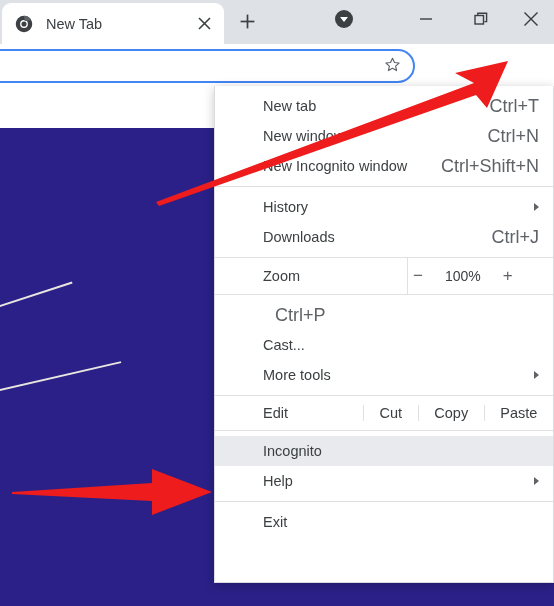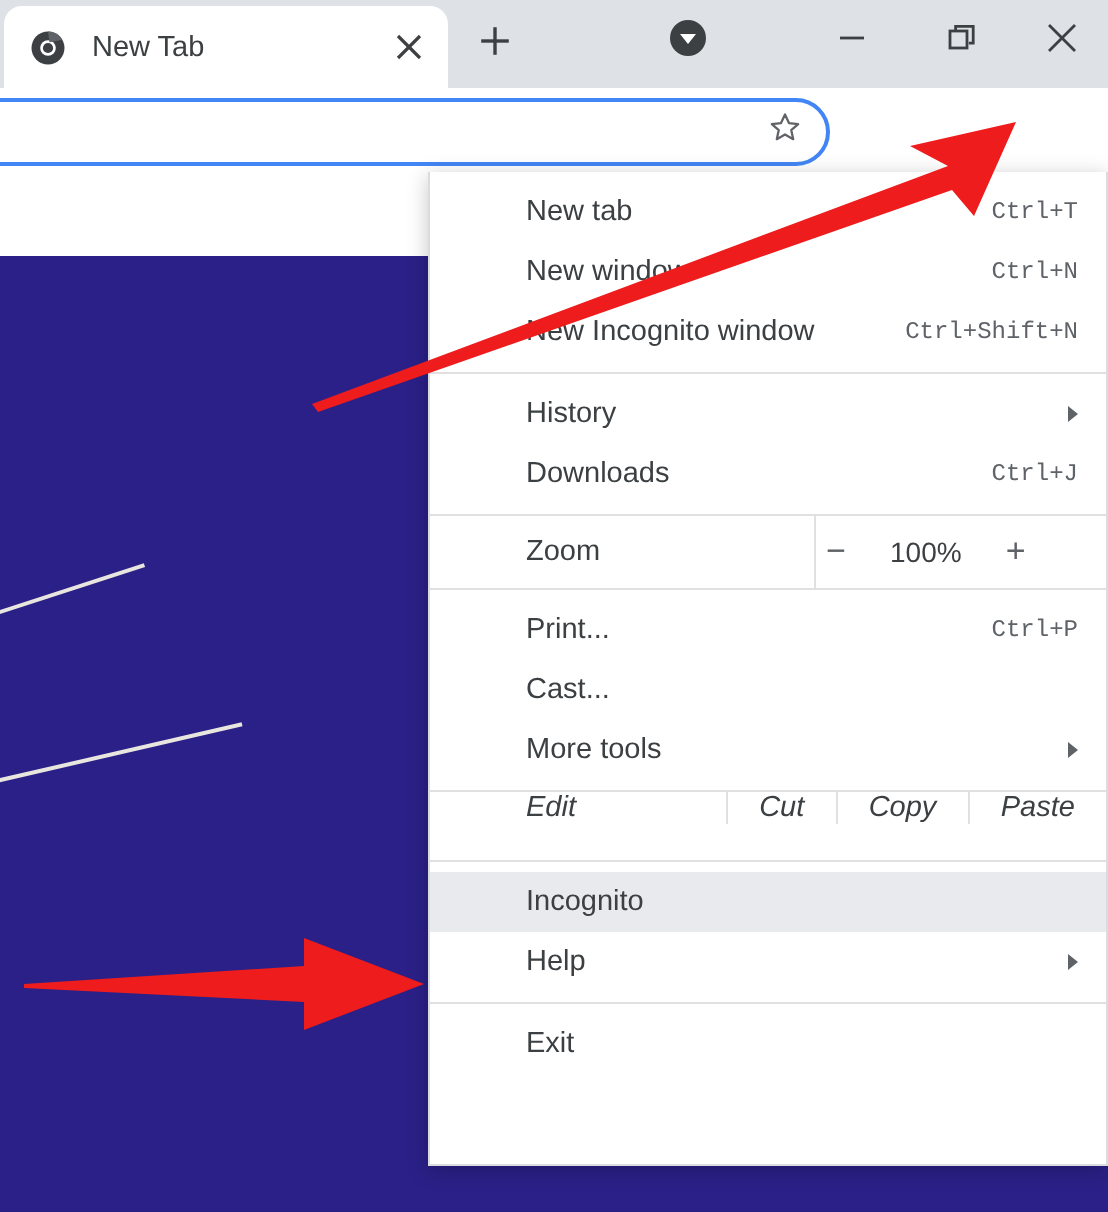--- a/index.html
+++ b/index.html
@@ -155,23 +155,22 @@
     position: relative;
     height: 30px;
     display: flex; align-items: center;
     padding: 0 14px 0 48px;
     white-space: nowrap;
   }
   .mi.highlight { background: #e8eaed; }
   .mi .label { flex: 1 1 auto; }
   .mi .accel {
     color: #5f6368;
-    font-size: 12px;
+    font-size: 18px;
     margin-left: 12px;
-    font-family: Liberation Mono, monospace;
   }
   .mi .caret {
     width: 0; height: 0;
     border-left: 5px solid #5f6368;
     border-top: 4px solid transparent;
     border-bottom: 4px solid transparent;
     margin-left: 12px;
   }
   .sep {
     height: 1px;
@@ -207,25 +206,24 @@
   }
   .zoomrow .zval { font-size: 14px; color: #3c4043; }
   .zoomrow .zfull {
     flex: 0 0 74px;
     display: flex; align-items: center; justify-content: center;
     border-left: 1px solid #e0e0e0;
   }
 
   
   .editrow {
-    display: flex; align-items: flex-start;
+    display: flex; align-items: center;
     height: 36px;
     border-top: 1px solid #e0e0e0;
     border-bottom: 1px solid #e0e0e0;
-    font-style: italic;
   }
   .editrow .el {
     flex: 0 0 148px;
     display: flex; align-items: center;
     padding-left: 48px;
   }
   .editrow .eb {
     flex: 1 1 auto;
     display: flex; align-items: center; justify-content: center;
     border-left: 1px solid #e0e0e0;
@@ -391,21 +389,20 @@
             <path d="M17 12 L17 17 L12 17" fill="none" stroke="#3c4043" stroke-width="2"></path>
             <path d="M6 17 L1 17 L1 12" fill="none" stroke="#3c4043" stroke-width="2"></path>
           </svg>
         </span>
       </div>
     </div>
 
     <div class="group-pad-top"></div>
 
     <div class="mi">
-      <span class="label">Print...</span>
       <span class="accel">Ctrl+P</span>
     </div>
     <div class="mi">
       <span class="label">Cast...</span>
       <span class="accel"></span>
     </div>
     <div class="mi">
       <span class="label">More tools</span>
       <span class="caret"></span>
     </div>

